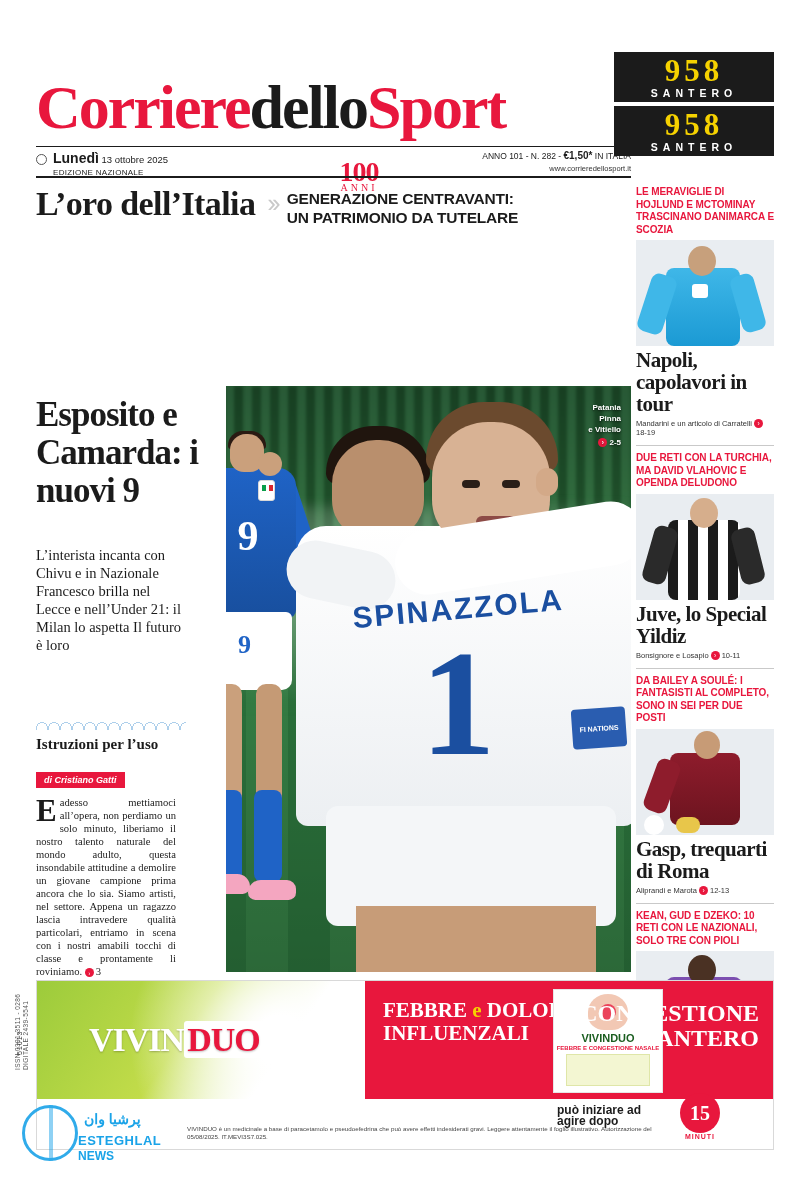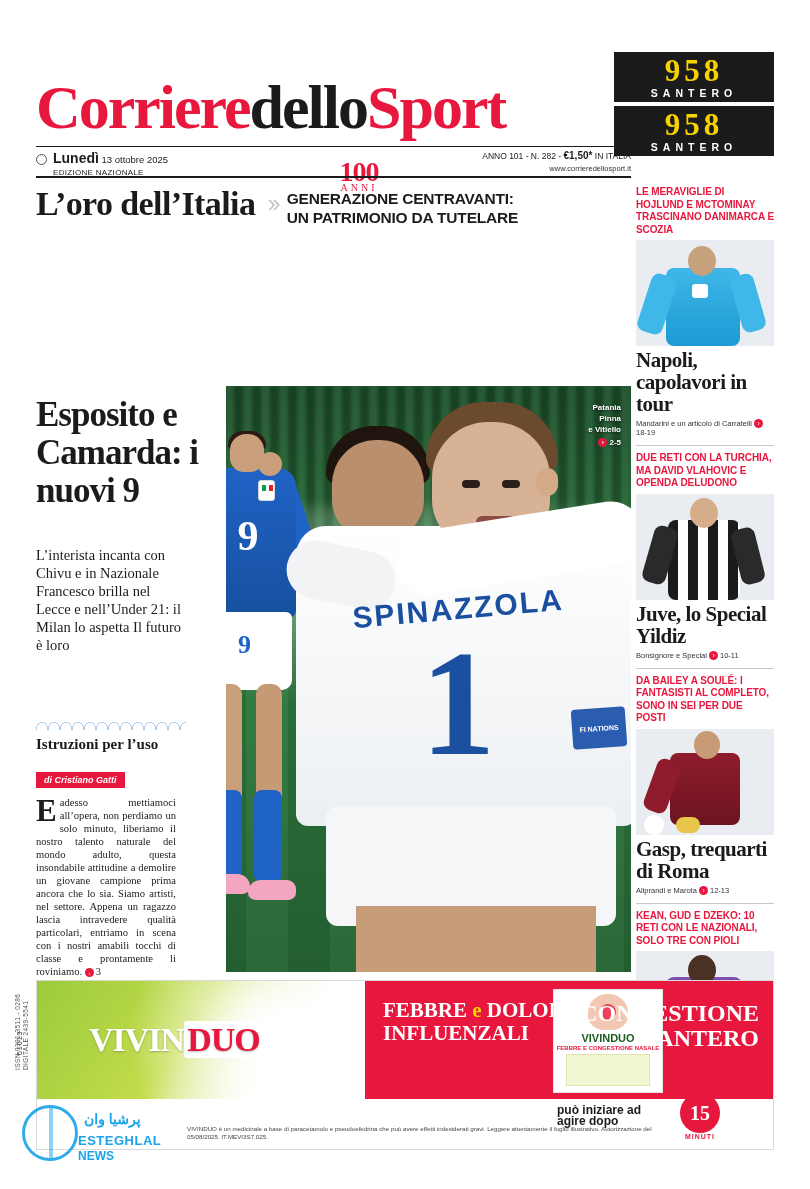--- a/index.html
+++ b/index.html
@@ -460,21 +460,21 @@
       <div class="rail-photo">
         <div class="rp">
           <div class="kit" style="left:32px;top:26px;width:72px;height:80px;background:repeating-linear-gradient(90deg,#1b1b1b 0 10px,#fff 10px 20px);"></div>
           <div class="head" style="left:54px;top:4px;width:28px;height:30px;background:#d6ae8c;"></div>
           <div class="kit" style="left:12px;top:32px;width:24px;height:58px;background:#2a2a2a;transform:rotate(16deg);"></div>
           <div class="kit" style="left:100px;top:34px;width:24px;height:56px;background:#2a2a2a;transform:rotate(-14deg);"></div>
         </div>
       </div>
       <div class="rail-title">Juve, lo Special Yildiz</div>
       <div class="rail-byline">
-        <span>Bonsignore e Special</span>
+        <span>Bonsignore e Losapio</span>
         <span class="pgdot">›</span><span>10-11</span>
       </div>
     </div>
 
     <div class="rail-rule"></div>
 
     <div class="rail-item">
       <div class="rail-kicker">DA BAILEY A SOULÉ: I FANTASISTI AL COMPLETO, SONO IN SEI PER DUE POSTI</div>
       <div class="rail-photo">
         <div class="rp">

